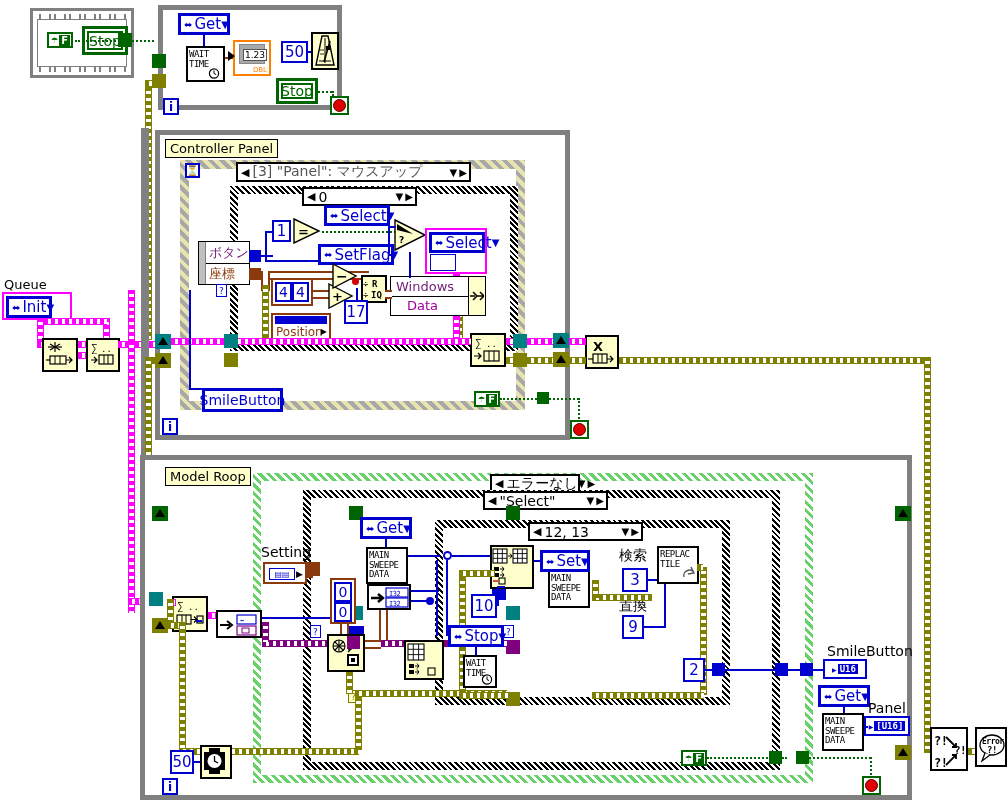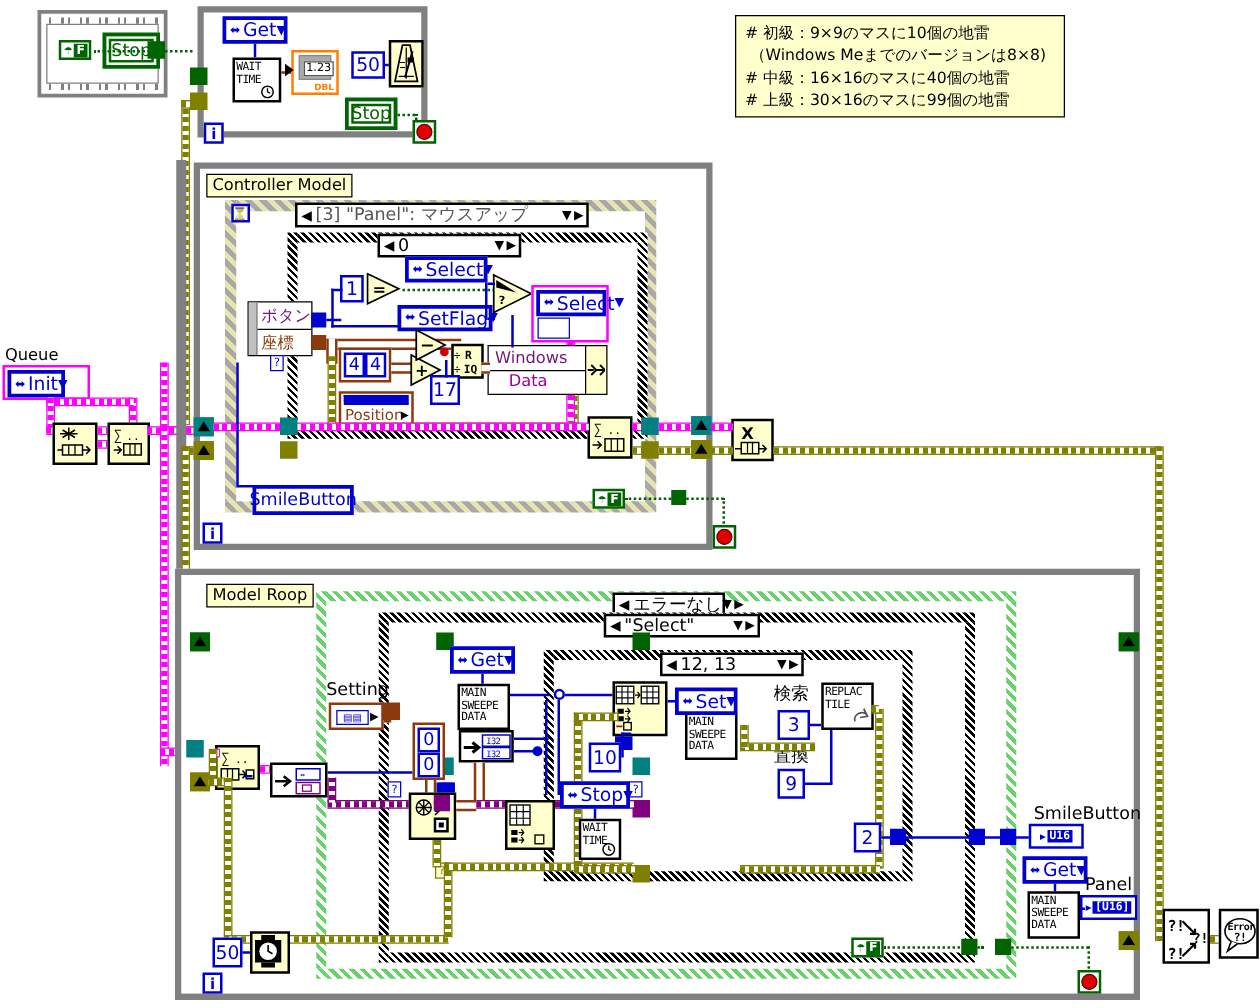--- a/index.html
+++ b/index.html
@@ -107,24 +107,20 @@
   .cluster-ctl{position:absolute;box-sizing:border-box;border:2px solid #8b3a0e;background:#fff;}
   .qm{position:absolute;box-sizing:border-box;border:1px solid #0000d0;background:#fff;color:#0000d0;
       font-size:9px;display:flex;align-items:center;justify-content:center;}
   svg{display:block;}
 </style>
 </head>
 <body>
 
 <div class="cv" data-name="block-diagram-canvas">
 
-  <div class="comment" style="left:588px;top:12px;width:248px;" data-name="minesweeper-difficulty-note"><span data-name="note-line-1"># 初級：9×9のマスに10個の地雷</span>
-<span data-name="note-line-2"> （Windows Meまでのバージョンは8×8)</span>
-<span data-name="note-line-3"># 中級：16×16のマスに40個の地雷</span>
-<span data-name="note-line-4"># 上級：30×16のマスに99個の地雷</span></div>
 
   <div class="filmstrip" style="left:30px;top:8px;width:104px;height:70px;" data-name="stop-subdiagram-frame"></div>
   <div class="abs" style="left:37px;top:19px;width:90px;height:48px;border:1px solid #808080;background:#fff;" data-name="stop-subdiagram-inner"></div>
   <div class="tfconst" style="left:47px;top:32px;width:26px;height:16px;" data-name="false-constant-icon">
       <span style="font-size:8px;">☂</span>
       <b>F</b>
     </div>
   <div class="ctl ctl-green" style="left:82px;top:26px;width:46px;height:29px;" data-name="stop-button-control">
       <span>Stop</span>
     </div>
@@ -148,21 +144,21 @@
   <div class="vifw" style="left:186px;top:46px;width:39px;height:36px;text-align:left;" data-name="wait-time-vi">WAIT<br>TIME
     <svg width="13" height="11" style="position:absolute;right:2px;bottom:1px;" data-name="clock-icon">
         <circle cx="6" cy="5.5" r="4.6" fill="none" stroke="#000" stroke-width="1.2"></circle>
         <path d="M6 2.5 L6 5.5 L8.2 6.6" stroke="#000" stroke-width="1" fill="none"></path>
       </svg>
   </div>
   <div class="w w-brown" style="left:225px;top:57px;width:9px;height:2px;" data-name="wire"></div>
   <div class="abs" style="left:233px;top:40px;width:38px;height:36px;border:2px solid #ff8000;background:#ffffff;" data-name="dbl-indicator">
     <div class="abs" style="left:4px;top:2px;right:4px;height:20px;background:#a9a9a9;border:1px solid #888;"></div>
     <div class="abs" style="left:8px;top:7px;width:24px;height:12px;background:#fff;border:1px solid #555;color:#000;font-size:9px;display:flex;align-items:center;justify-content:center;">1.23</div>
-    <div class="abs" style="right:2px;bottom:0px;color:#ff8000;font-size:7px;font-weight:bold;margin-left:23px;">DBL</div>
+    <div class="abs" style="right:2px;bottom:0px;color:#ff8000;font-size:7px;font-weight:normal;margin-left:23px;">DBL</div>
   </div>
   <div class="abs" style="left:228px;top:51px;width:0;height:0;border-left:7px solid #000;border-top:5px solid transparent;border-bottom:5px solid transparent;" data-name="coercion-arrow"></div>
 
   <div class="num" style="left:281px;top:41px;width:27px;height:22px;" data-name="period-constant">
       <span>50</span>
     </div>
   <div class="w w-blue" style="left:308px;top:51px;width:10px;height:2px;" data-name="wire"></div>
   <div class="vifn" style="left:311px;top:32px;width:28px;height:38px;" data-name="metronome-icon">
     <svg width="24" height="34" viewBox="0 0 24 34">
       <path d="M9 2 L15 2 L21 31 L3 31 Z" fill="#ffffcc" stroke="#000" stroke-width="1.4"></path>
@@ -237,21 +233,21 @@
   <div class="wq-v" style="left:128px;top:341px;height:272px;" data-name="queue-ref-wire-down"></div>
   <div class="wq-h" style="left:128px;top:598px;width:60px;" data-name="queue-ref-wire"></div>
 
   <div class="abs" style="left:141px;top:128px;width:8px;height:672px;background:#808080;" data-name="diagram-left-rail"></div>
 
   <div class="we-h" style="left:145px;top:357px;width:420px;" data-name="error-wire"></div>
   <div class="we-v" style="left:145px;top:357px;height:400px;" data-name="error-wire"></div>
   <div class="we-h" style="left:145px;top:753px;width:50px;" data-name="error-wire"></div>
 
   <div class="loop" style="left:155px;top:130px;width:415px;height:310px;" data-name="controller-while-loop"></div>
-  <div class="labeltag" style="left:165px;top:139px;" data-name="controller-loop-label"><span>Controller Model</span></div>
+  <div class="labeltag" style="left:165px;top:139px;" data-name="controller-loop-label"><span>Controller Panel</span></div>
 
   <div class="tunnel" style="left:157px;top:334px;width:14px;height:14px;background:#008080;" data-name="controller-queue-tunnel"></div>
   <div class="tunnel" style="left:157px;top:353px;width:14px;height:14px;background:#808000;" data-name="controller-error-tunnel"></div>
   <div class="tunnel" style="left:554px;top:334px;width:14px;height:14px;background:#008080;" data-name="controller-queue-tunnel-right"></div>
   <div class="tunnel" style="left:554px;top:353px;width:14px;height:14px;background:#808000;" data-name="controller-error-tunnel-right"></div>
 
   <div class="abs" style="left:155px;top:334px;width:16px;height:15px;border:2px solid #008080;background:#008080;" data-name="shift-register-queue">
      <svg width="12" height="11" style="margin:0 auto;display:block;">
         <path d="M6 1 L11 9 L1 9 Z" fill="#000"></path>
       </svg>

